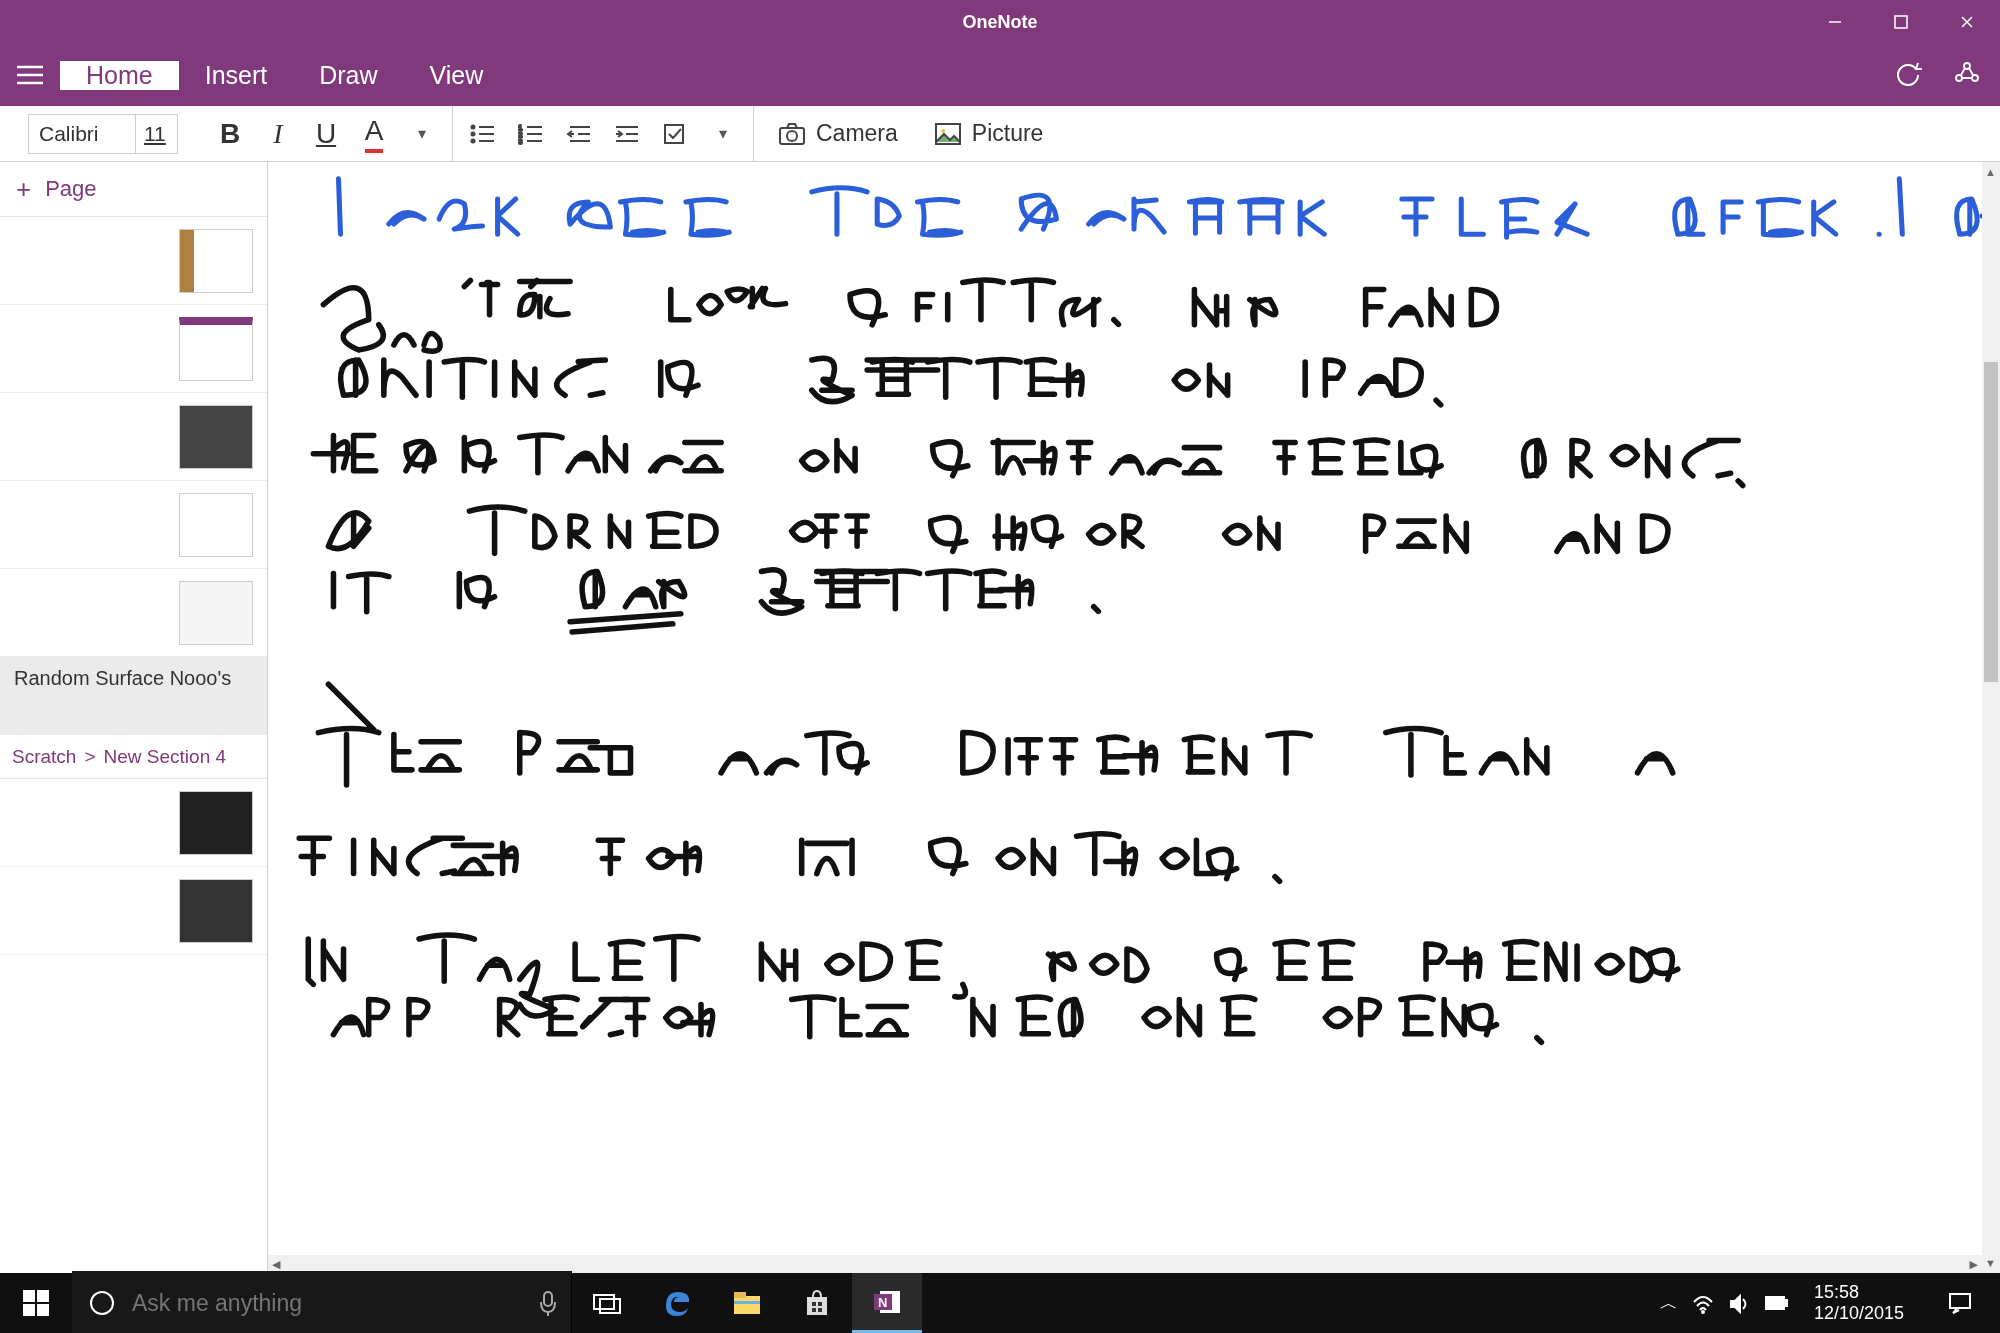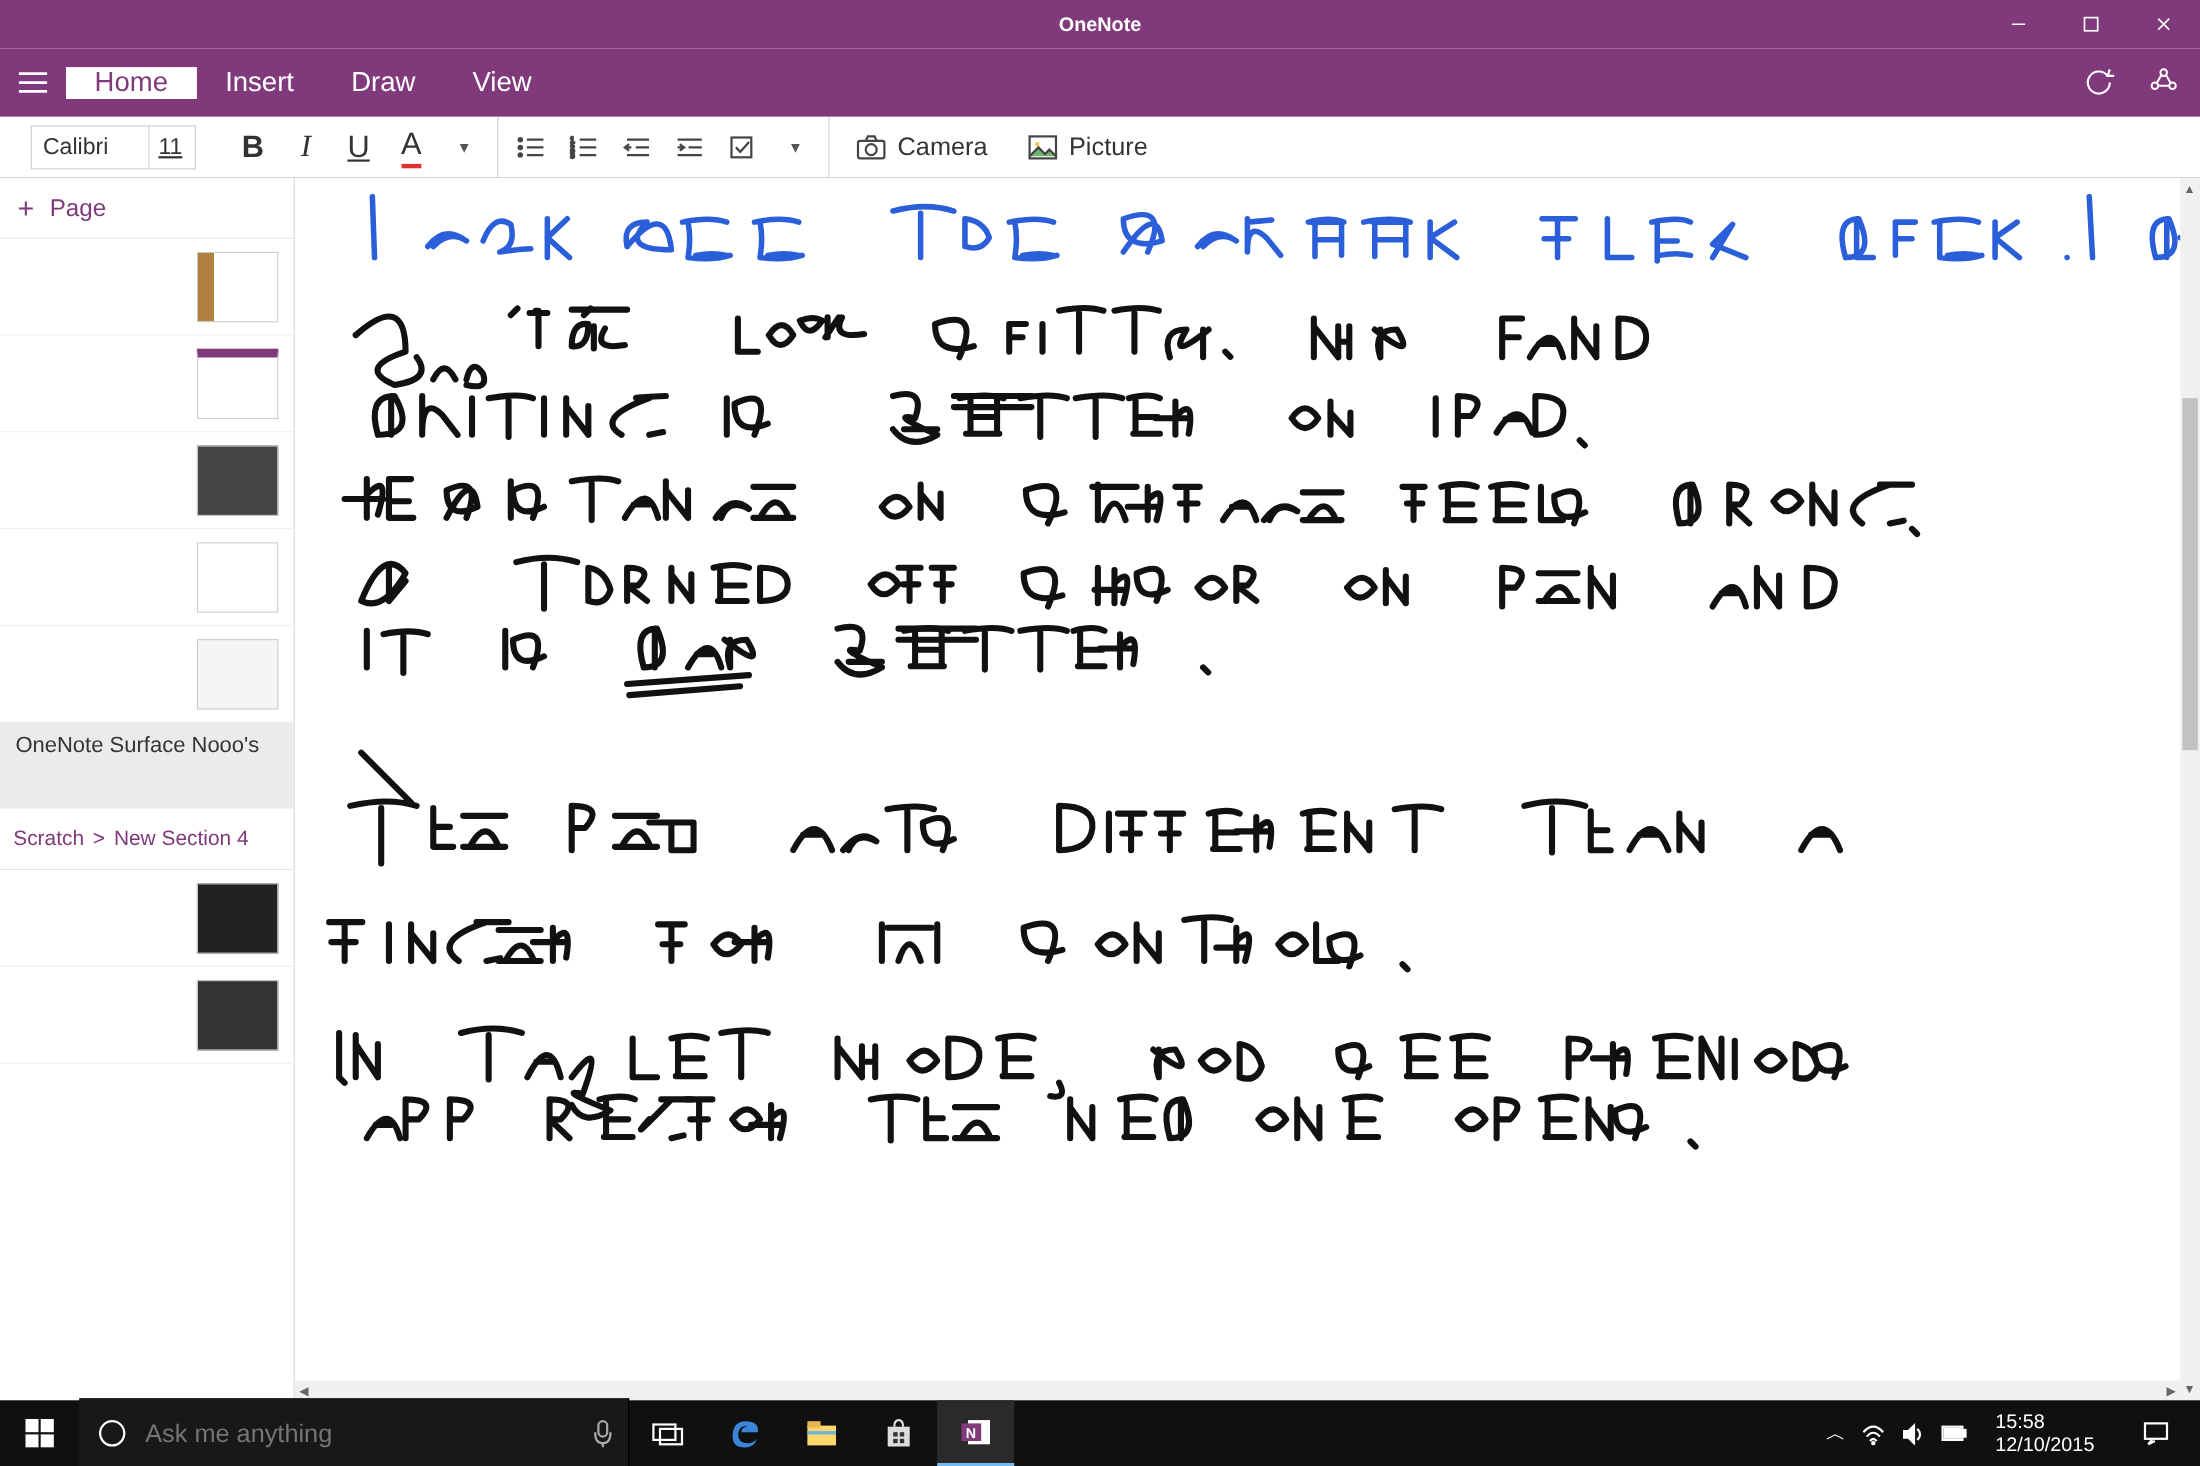--- a/index.html
+++ b/index.html
@@ -181,21 +181,21 @@
     background: #ebebeb;
     height: 78px;
     display: flex;
     align-items: flex-start;
     justify-content: flex-start;
     padding: 10px 14px;
     font-size: 20px;
     color: #333;
   }
   .breadcrumb-row {
-    height: 56px;
+    height: 44px;
     display: flex;
     align-items: center;
     padding: 0 12px;
     font-size: 19px;
     color: #80397B;
     border-bottom: 1px solid #e5e5e5;
     gap: 8px;
   }
 
   
@@ -463,21 +463,21 @@
   <div class="page-thumb">
       <div class="thumb-box" style="background:#444;"></div>
     </div>
   <div class="page-thumb">
       <div class="thumb-box" style="background:#fff;"></div>
     </div>
   <div class="page-thumb">
       <div class="thumb-box" style="background:#f5f5f5;"></div>
     </div>
   <div class="page-thumb selected">
-    <span>OneNote Surface Nooo's</span>
+    <span>Random Surface Nooo's</span>
   </div>
   <div class="breadcrumb-row">
     <span>Scratch</span>
     <span>&gt;</span>
     <span>New Section 4</span>
   </div>
   <div class="page-thumb">
       <div class="thumb-box" style="background:#222;"></div>
     </div>
   <div class="page-thumb">

